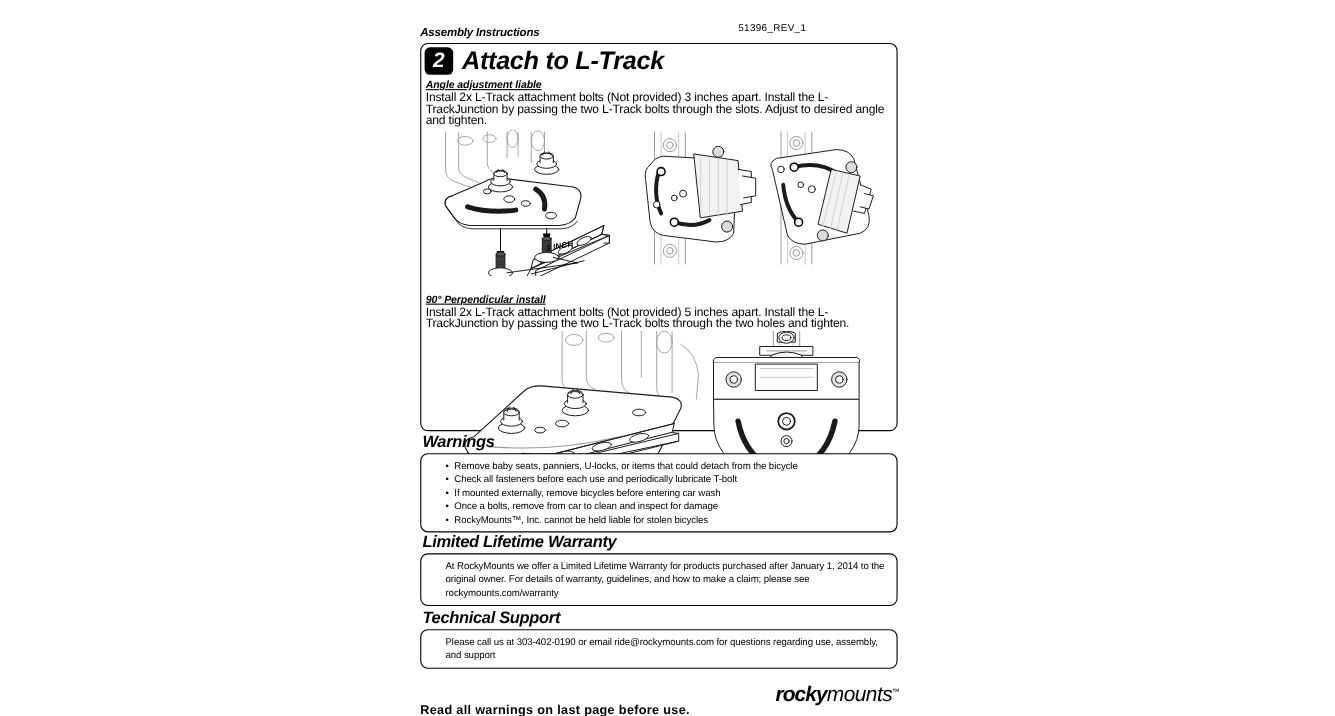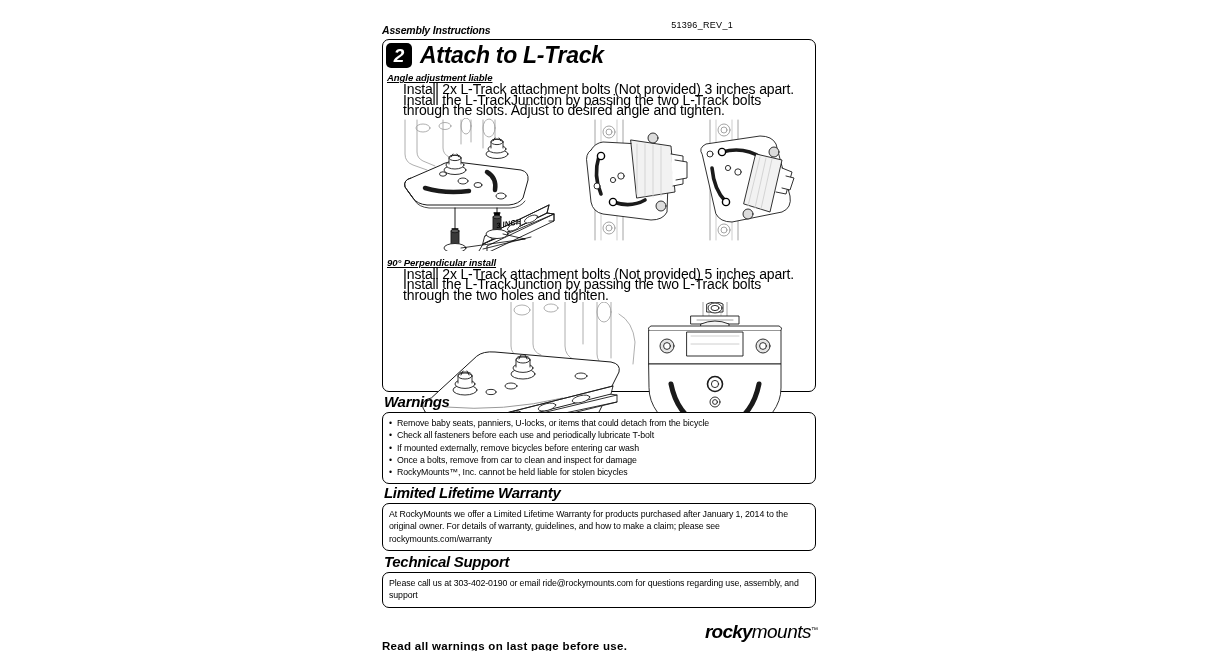--- a/index.html
+++ b/index.html
@@ -43,38 +43,38 @@
     position:absolute;left:37px;top:0;
     font-size:23px;font-weight:bold;font-style:italic;
     line-height:25px;letter-spacing:-0.3px;
   }
 
   .sub-head{
     font-size:9.6px;font-weight:bold;font-style:italic;
     text-decoration:underline;margin:4px 0 1px 4px;letter-spacing:-0.1px;
   }
   .sub-body{
-    font-size:14px;line-height:10.6px;margin:0 4px 0 20px;
+    font-size:11px;line-height:10.6px;margin:0 4px 0 4px;
     letter-spacing:-0.15px;
   }
 
   
   .illus{position:relative;}
   .illus svg{display:block;}
   .dim-label{
     position:absolute;font-size:7.4px;font-weight:bold;font-style:italic;
     letter-spacing:0.2px;
   }
 
   
   .sec-title{
     font-size:15px;font-weight:bold;font-style:italic;
     letter-spacing:-0.3px;margin:0 0 2px 2px;
   }
-  .sec-box{padding:4px 7px 5px 6px;}
+  .sec-box{padding:4px 7px 5px 22px;}
   .warn-list{list-style:none;margin:0;padding:0;}
   .warn-list li{
     font-size:8.8px;line-height:12.3px;letter-spacing:-0.1px;
     padding-left:8px;position:relative;
   }
   .warn-list li::before{
     content:"\2022";position:absolute;left:0;top:0;font-size:8.8px;
   }
   .sec-text{font-size:8.8px;line-height:12.3px;letter-spacing:-0.1px;}
 
@@ -241,21 +241,21 @@
               <path d="M88 56 L96 58 L92 70 L84 68" fill="#fff"></path>
             </g>
             <circle cx="76" cy="32" r="5" fill="#dcdcdc" stroke="#1a1a1a"></circle>
             <circle cx="50" cy="94" r="5" fill="#dcdcdc" stroke="#1a1a1a"></circle>
           </g>
         </g>
       </svg>
       <div class="dim-label" style="left:113px;top:101px;transform:rotate(-10deg);">3 INCH</div>
     </div>
 
-    <div class="sub-head" style="margin-top:6px;">90° Perpendicular install</div>
+    <div class="sub-head" style="margin-top:16px;">90° Perpendicular install</div>
     <div class="sub-body">Install 2x L-Track attachment bolts (Not provided)  5 inches apart.  Install the L-TrackJunction by passing the two L-Track bolts through the two holes and tighten.</div>
 
     <div class="illus" style="height:148px;margin-top:1px;">
       <svg width="434" height="148" viewBox="0 0 434 148">
         <g fill="none" stroke="#1a1a1a" stroke-width="0.9" stroke-linejoin="round" stroke-linecap="round">
 
           <g stroke="#9a9a9a" stroke-width="0.8">
             <path d="M128 0 L128 44 Q128 52 136 55"></path>
             <path d="M150 0 L150 42 Q150 50 158 53"></path>
             <path d="M182 0 L182 44 Q182 54 192 58 L214 64"></path>

